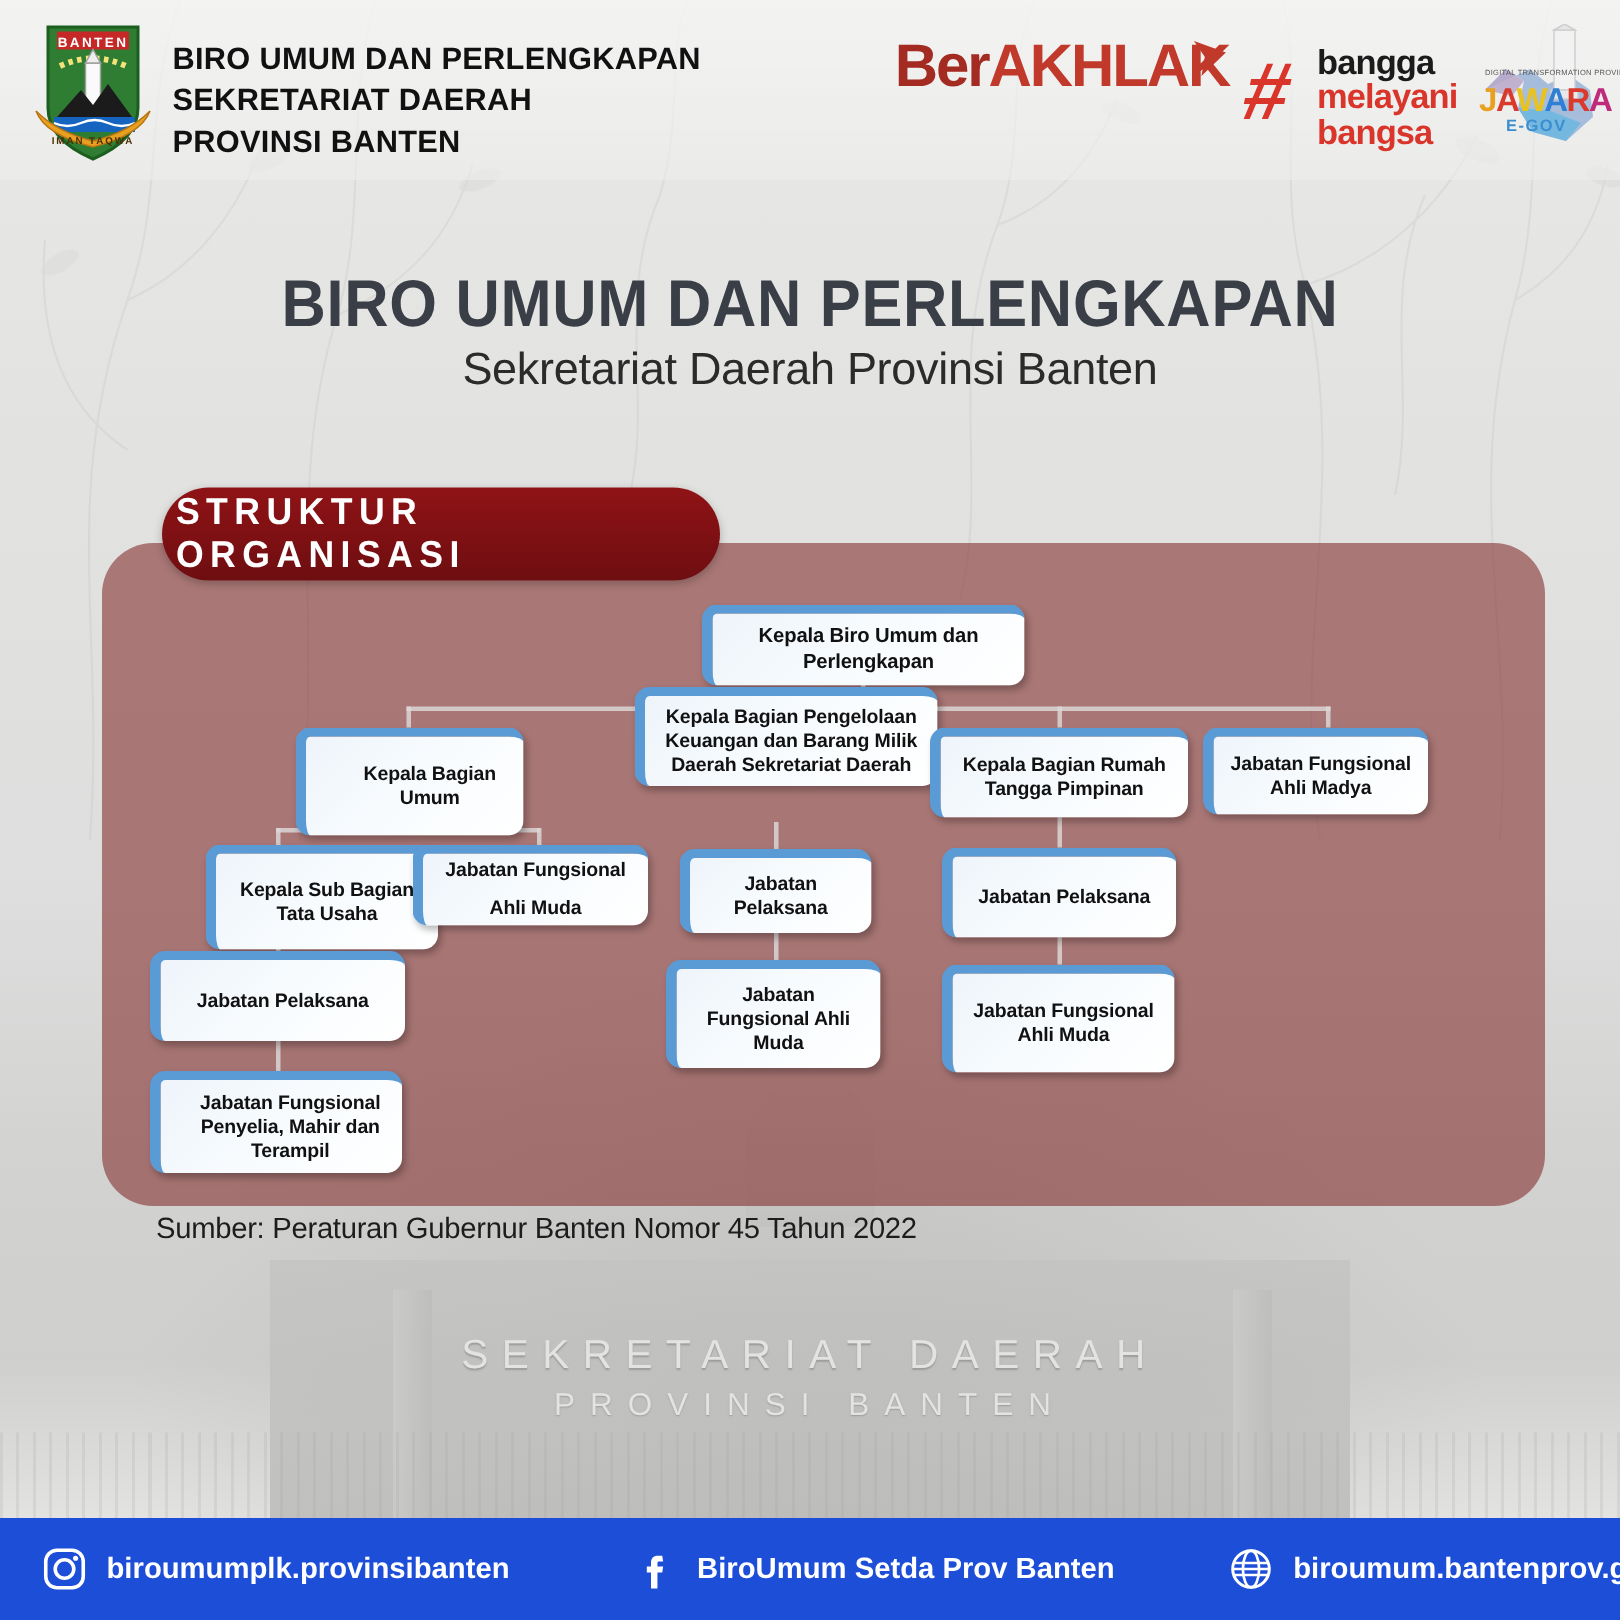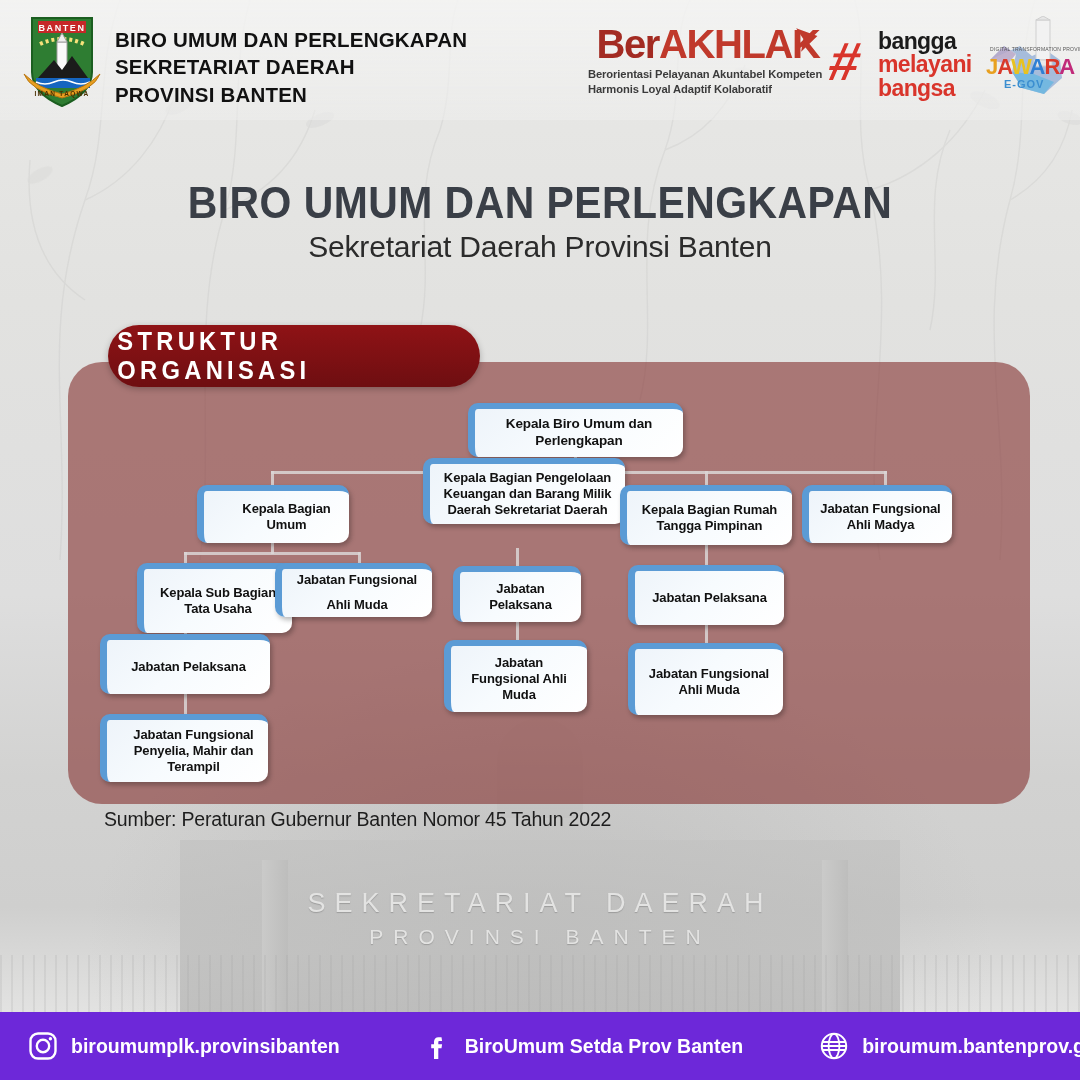--- a/index.html
+++ b/index.html
@@ -186,21 +186,21 @@
 
   
   #source-line {
     position: absolute; left: 104px; top: 808px;
     font-size: 19.5px; color: #1d1d1d; letter-spacing: -.2px;
   }
 
   
   #footer {
     position: absolute; left: 0; top: 1012px; width: 1080px; height: 68px;
-    background: #6d28d9;
+    background: #1d4ed8;
     display: flex; align-items: center;
   }
   .foot-item {
     display: flex; align-items: center; gap: 13px; color: #fff;
     font-size: 19.5px; font-weight: bold; white-space: nowrap;
   }
   #foot-ig { margin-left: 28px; }
   #foot-fb { margin-left: 82px; }
   #foot-web { margin-left: 76px; }
   .foot-icon { width: 30px; height: 30px; flex: 0 0 30px; }
@@ -264,24 +264,20 @@
     <div>BIRO UMUM DAN PERLENGKAPAN</div>
     <div>SEKRETARIAT DAERAH</div>
     <div>PROVINSI BANTEN</div>
   </div>
 
   <div id="berakhlak">
     <div id="berakhlak-word">
       <span class="dark">Ber</span><span>AKHLAK</span>
       <span id="berakhlak-arrow">➤</span>
     </div>
-    <div id="berakhlak-subs">
-      <div class="berakhlak-sub">Berorientasi Pelayanan Akuntabel Kompeten</div>
-      <div class="berakhlak-sub">Harmonis Loyal Adaptif Kolaboratif</div>
-    </div>
   </div>
 
   <div id="bangga">
     <div id="bangga-hash">#</div>
     <div id="bangga-lines">
       <div class="bg-black">bangga</div>
       <div class="bg-red">melayani</div>
       <div class="bg-red">bangsa</div>
     </div>
   </div>
@@ -329,21 +325,21 @@
 
 <div class="conn v" style="left:184px; top:617px;  height:18px;"></div>
 <div class="conn v" style="left:516px; top:622px;  height:18px;"></div>
 <div class="conn v" style="left:705px; top:625px;  height:18px;"></div>
 <div class="conn v" style="left:184px; top:694px;  height:20px;"></div>
 
 <div class="node root" style="left:468px; top:403px; width:215px; height:54px;">
   <span>Kepala Biro Umum dan Perlengkapan</span>
 </div>
 
-<div class="node" style="left:197px; top:485px; width:152px; height:58px;padding-left:20px;">
+<div class="node" style="left:197px; top:485px; width:152px; height:72px;padding-left:20px;">
   <span>Kepala Bagian Umum</span>
 </div>
 <div class="node" style="left:423px; top:458px; width:202px; height:66px;">
   <span>Kepala Bagian Pengelolaan Keuangan dan Barang Milik Daerah Sekretariat Daerah</span>
 </div>
 <div class="node" style="left:620px; top:485px; width:172px; height:60px;">
   <span>Kepala Bagian Rumah Tangga Pimpinan</span>
 </div>
 <div class="node" style="left:802px; top:485px; width:150px; height:58px;">
   <span>Jabatan Fungsional Ahli Madya</span>

